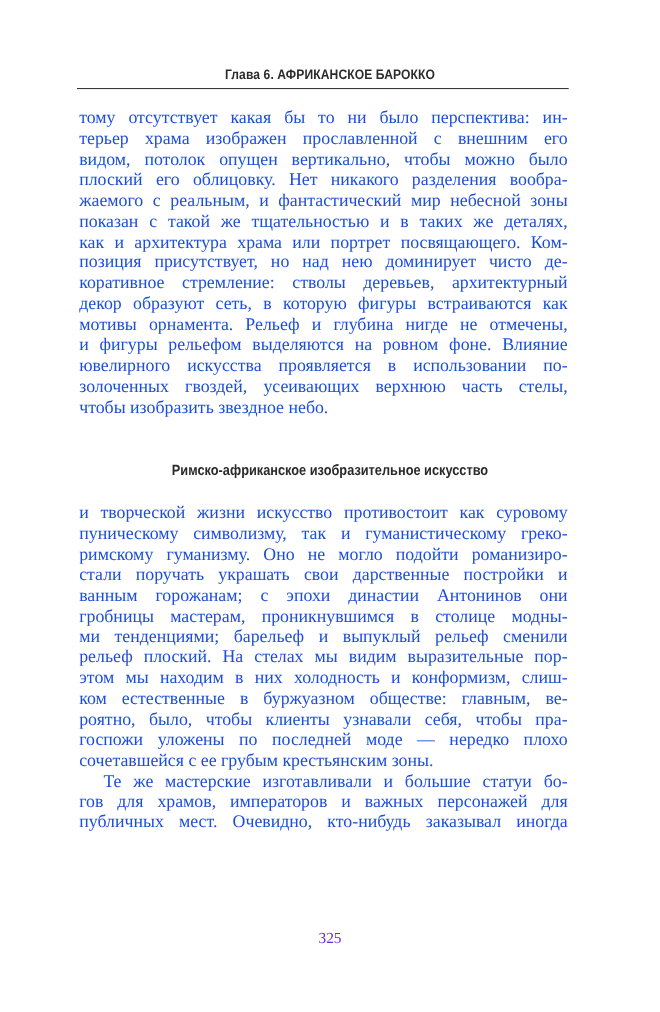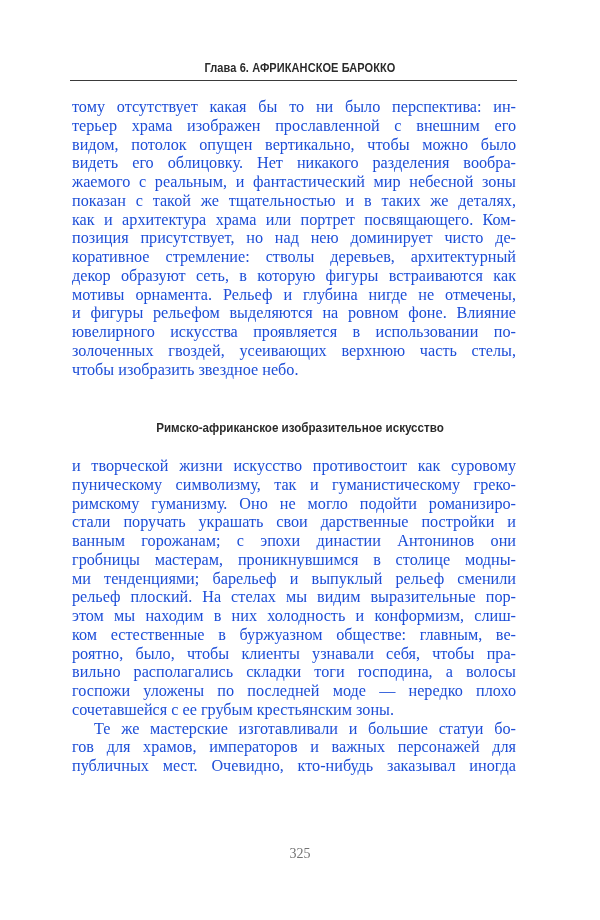--- a/index.html
+++ b/index.html
@@ -74,36 +74,36 @@
     transform-origin: center;
   }
   .page-number {
     position: absolute;
     left: 0;
     width: 600px;
     top: 846px;
     text-align: center;
     font-family: "Liberation Serif", "DejaVu Serif", serif;
     font-size: 14px;
-    color: #737373;
+    color: #6d28d9;
   }
 </style>
 </head>
 <body>
 
 <div>
 
   <div class="running-head">Глава 6. АФРИКАНСКОЕ БАРОККО</div>
   <div class="head-rule"></div>
 
   <div class="body-text" id="para1">
     <span class="line">тому отсутствует какая бы то ни было перспектива: ин-</span>
     <span class="line">терьер храма изображен прославленной с внешним его</span>
     <span class="line">видом, потолок опущен вертикально, чтобы можно было</span>
-    <span class="line">видеть его облицовку. Нет никакого разделения вообра-</span>
+    <span class="line">плоский его облицовку. Нет никакого разделения вообра-</span>
     <span class="line">жаемого с реальным, и фантастический мир небесной зоны</span>
     <span class="line">показан с такой же тщательностью и в таких же деталях,</span>
     <span class="line">как и архитектура храма или портрет посвящающего. Ком-</span>
     <span class="line">позиция присутствует, но над нею доминирует чисто де-</span>
     <span class="line">коративное стремление: стволы деревьев, архитектурный</span>
     <span class="line">декор образуют сеть, в которую фигуры встраиваются как</span>
     <span class="line">мотивы орнамента. Рельеф и глубина нигде не отмечены,</span>
     <span class="line">и фигуры рельефом выделяются на ровном фоне. Влияние</span>
     <span class="line">ювелирного искусства проявляется в использовании по-</span>
     <span class="line">золоченных гвоздей, усеивающих верхнюю часть стелы,</span>
@@ -117,21 +117,20 @@
     <span class="line">пуническому символизму, так и гуманистическому греко-</span>
     <span class="line">римскому гуманизму. Оно не могло подойти романизиро-</span>
     <span class="line">стали поручать украшать свои дарственные постройки и</span>
     <span class="line">ванным горожанам; с эпохи династии Антонинов они</span>
     <span class="line">гробницы мастерам, проникнувшимся в столице модны-</span>
     <span class="line">ми тенденциями; барельеф и выпуклый рельеф сменили</span>
     <span class="line">рельеф плоский. На стелах мы видим выразительные пор-</span>
     <span class="line">этом мы находим в них холодность и конформизм, слиш-</span>
     <span class="line">ком естественные в буржуазном обществе: главным, ве-</span>
     <span class="line">роятно, было, чтобы клиенты узнавали себя, чтобы пра-</span>
-    <span class="line">вильно располагались складки тоги господина, а волосы</span>
     <span class="line">госпожи уложены по последней моде — нередко плохо</span>
     <span class="line last">сочетавшейся с ее грубым крестьянским зоны.</span>
     <span class="line indent">Те же мастерские изготавливали и большие статуи бо-</span>
     <span class="line">гов для храмов, императоров и важных персонажей для</span>
     <span class="line">публичных мест. Очевидно, кто-нибудь заказывал иногда</span>
   </div>
 
   <div class="page-number">325</div>
 
 </div>

